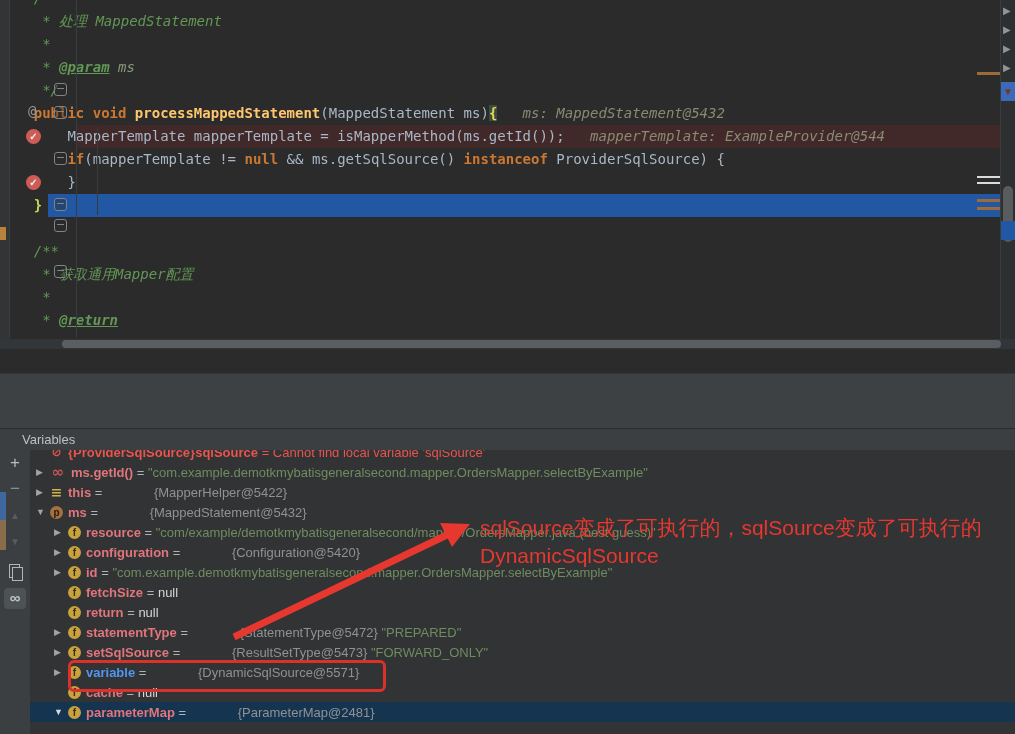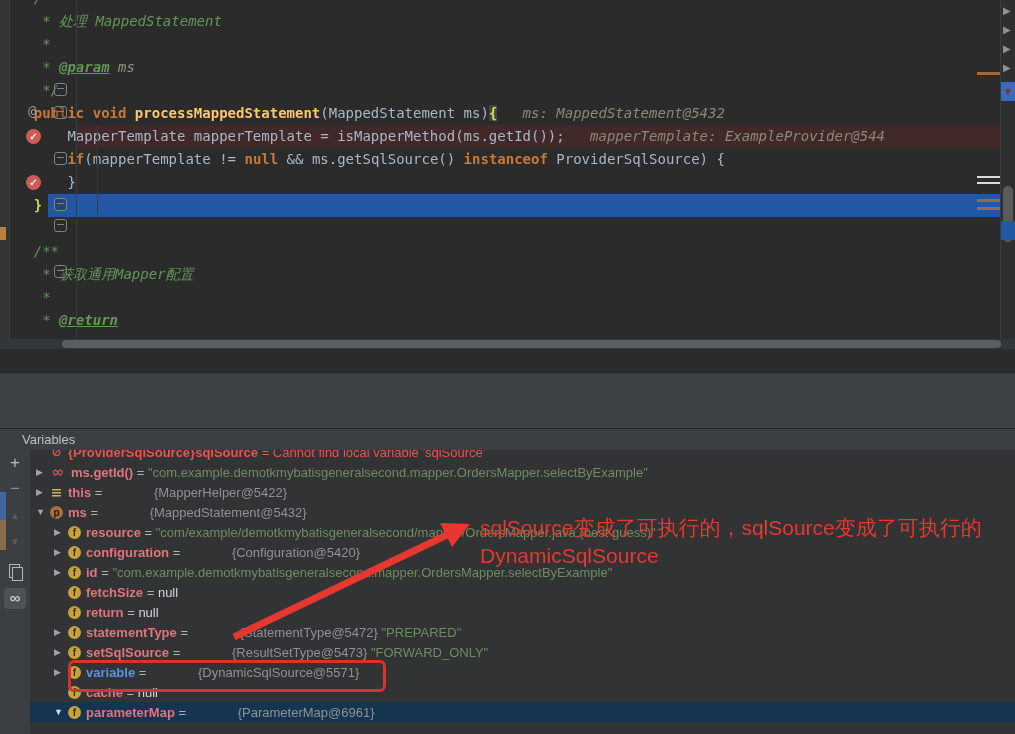--- a/index.html
+++ b/index.html
@@ -189,21 +189,21 @@
           <div class="var-row"><span class="tw">▼</span><span class="vicon vicon-param">p</span><span class="vname">ms</span><span class="veq"> = </span><span class="vv-ref">{MappedStatement@5432}</span></div>
           <div class="var-row child"><span class="tw">▶</span><span class="vicon vicon-field">f</span><span class="vname">resource</span><span class="veq"> = </span><span class="vv-str">"com/example/demotkmybatisgeneralsecond/mapper/OrdersMapper.java (best guess)"</span></div>
           <div class="var-row child"><span class="tw">▶</span><span class="vicon vicon-field">f</span><span class="vname">configuration</span><span class="veq"> = </span><span class="vv-ref">{Configuration@5420}</span></div>
           <div class="var-row child"><span class="tw">▶</span><span class="vicon vicon-field">f</span><span class="vname">id</span><span class="veq"> = </span><span class="vv-str">"com.example.demotkmybatisgeneralsecond.mapper.OrdersMapper.selectByExample"</span></div>
           <div class="var-row child"><span class="tw"></span><span class="vicon vicon-field">f</span><span class="vname">fetchSize</span><span class="veq"> = </span><span class="vv-null">null</span></div>
           <div class="var-row child"><span class="tw"></span><span class="vicon vicon-field">f</span><span class="vname">return</span><span class="veq"> = </span><span class="vv-null">null</span></div>
           <div class="var-row child"><span class="tw">▶</span><span class="vicon vicon-field">f</span><span class="vname">statementType</span><span class="veq"> = </span><span class="vv-ref">{StatementType@5472} </span><span class="vv-str">"PREPARED"</span></div>
           <div class="var-row child"><span class="tw">▶</span><span class="vicon vicon-field">f</span><span class="vname">setSqlSource</span><span class="veq"> = </span><span class="vv-ref">{ResultSetType@5473} </span><span class="vv-str">"FORWARD_ONLY"</span></div>
           <div class="var-row child"><span class="tw">▶</span><span class="vicon vicon-field">f</span><span class="vname changed">variable</span><span class="veq"> = </span><span class="vv-ref">{DynamicSqlSource@5571}</span></div>
           <div class="var-row child"><span class="tw"></span><span class="vicon vicon-field">f</span><span class="vname">cache</span><span class="veq"> = </span><span class="vv-null">null</span></div>
-          <div class="var-row child selected"><span class="tw">▼</span><span class="vicon vicon-field">f</span><span class="vname">parameterMap</span><span class="veq"> = </span><span class="vv-ref">{ParameterMap@6961}</span></div>
+          <div class="var-row child selected"><span class="tw">▼</span><span class="vicon vicon-field">f</span><span class="vname">parameterMap</span><span class="veq"> = </span><span class="vv-ref">{ParameterMap@2481}</span></div>
         </div>
       <div id="red-box"></div>
     </div>
 
     <svg id="arrow-svg" viewBox="0 0 1015 306">
       <line x1="234" y1="209" x2="447" y2="107" stroke="#e6382e" stroke-width="7"></line>
       <polygon points="470,96 452,119 440,95" fill="#e6382e"></polygon>
     </svg>
 
     <div id="red-note">

